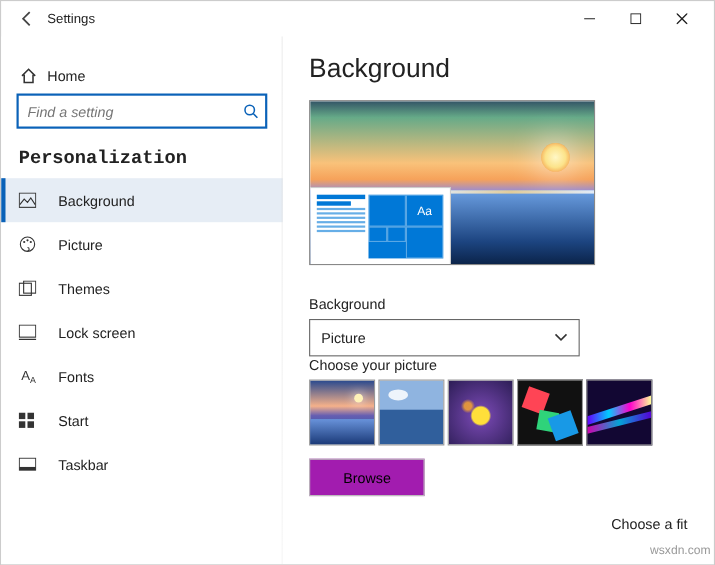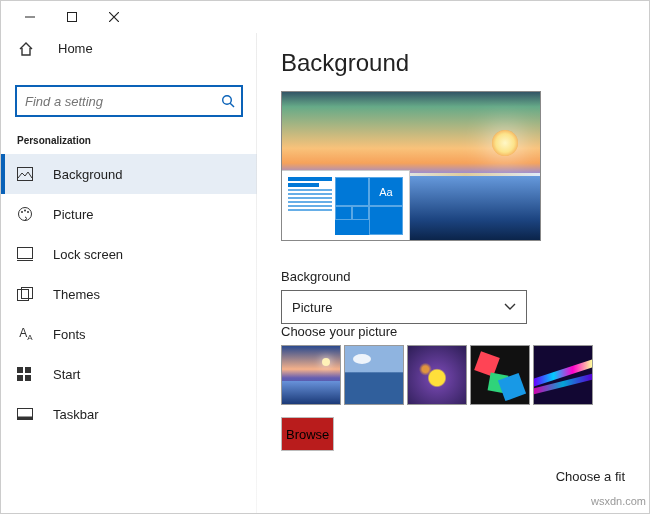--- a/index.html
+++ b/index.html
@@ -6,27 +6,27 @@
   html, body { margin:0; padding:0; font-family: "Segoe UI", Arial, sans-serif; font-size:13px; color:#222; background:#fff; }
   #app { width:650px; height:514px; display:flex; flex-direction:column; border:1px solid #ccc; overflow:hidden; position:relative; }
   .titlebar { height:32px; display:flex; align-items:center; padding:0 8px; }
   .titlebar .left { display:flex; align-items:center; flex:1; gap:10px; padding-left:8px;}
   .titlebar .label { font-size:12px; }
   .winbtns { display:flex; }
   .winbtn { width:42px; height:28px; display:flex; align-items:center; justify-content:center; cursor:pointer; }
   .body { flex:1; display:flex; overflow:hidden; }
   .sidebar { width:256px; background:#fff; border-right:0; padding:8px 0 0 0; position:relative; }
   .sidebar::after { content:""; position:absolute; right:0; top:0; bottom:0; width:1px; background:linear-gradient(#d0d0d0,#e6e6e6); opacity:.4;}
-  .nav-row { display:flex; align-items:flex-start; height:36px; padding:0 16px; gap:23px; cursor:pointer; }
+  .nav-row { display:flex; align-items:flex-end; height:36px; padding:0 16px; gap:8px; cursor:pointer; }
   .nav-row .icon { width:18px; display:flex; align-items:center; justify-content:center; color:#444; }
   .nav-row .txt { font-size:13px; white-space:nowrap; }
   .search-wrap { margin:8px 14px 14px; position:relative; }
   .search-wrap input { width:100%; height:32px; border:2px solid #0a62b8; padding:0 30px 0 8px; font-size:13px; font-style:italic; color:#0f766e; outline:none; }
   .search-icon { position:absolute; right:8px; top:50%; transform:translateY(-50%); color:#0a62b8; }
-  .section-heading { font-weight:600; font-size:10px; padding:4px 16px 8px; }
+  .section-heading { font-weight:600; font-size:17px; padding:4px 16px 8px;font-family:Liberation Mono, monospace; }
   .sidebar-list { display:flex; flex-direction:column; }
   .sidebar-item { display:flex; align-items:center; height:40px; padding:0 16px; gap:18px; cursor:pointer; position:relative; }
   .sidebar-item.active { background:#e6edf5; }
   .sidebar-item.active::before { content:""; position:absolute; left:0; top:0; bottom:0; width:4px; background:#0a62b8; }
   .sidebar-item .icon { width:18px; text-align:center; color:#333; }
   .sidebar-item .txt { font-size:13px; }
   .content { flex:1; padding:12px 24px 0; overflow:auto; }
   .page-title { font-size:24px; font-weight:400; margin:4px 0 14px; }
   .preview { width:260px; height:150px; border:1px solid #888; position:relative; overflow:hidden; margin-bottom:28px;}
   .sky { position:absolute; inset:0; background:linear-gradient(to bottom,#356,#6a8 10%,#f9c27a 38%,#f6a25a 48%,#9d8dcf 55%,#3b69b5 78%,#1c3a71); }
@@ -52,31 +52,39 @@
   .t2::after{content:"";position:absolute;left:8px;top:8px;width:18px;height:10px;border-radius:50%;background:rgba(255,255,255,.85);}
   .t3 { background:radial-gradient(circle at 50% 55%,#ffdf3a 18%,#6b41a2 22%,#2c1d55);}
   .t3::after{content:"";position:absolute;inset:0;background:radial-gradient(circle at 30% 40%,rgba(255,170,40,.8) 6%,transparent 12%);}
   .t4 { background:#111;}
   .t4::before{content:"";position:absolute;left:6px;top:8px;width:20px;height:20px;background:#f45;transform:rotate(20deg);}
   .t4::after{content:"";position:absolute;right:6px;bottom:6px;width:22px;height:22px;background:#1899e6;transform:rotate(-20deg);}
   .t4 span{position:absolute;left:18px;top:28px;width:18px;height:18px;background:#2fd37a;transform:rotate(10deg);}
   .t5 { background:#120733;}
   .t5::before{content:"";position:absolute;left:0;right:0;top:40%;height:8px;background:linear-gradient(90deg,#60f,#0cf,#f0c,#ff9);transform:skewY(-18deg);}
   .t5::after{content:"";position:absolute;left:0;right:0;top:60%;height:6px;background:linear-gradient(90deg,#f0c,#0cf,#60f);transform:skewY(-14deg);opacity:.8;}
-  .browse { height:34px; padding:0 4px; background:#b91c1c; border:1px solid #bcbcbc; cursor:pointer; font-size:13px; display:inline-flex; align-items:center;}
+  .browse { height:34px; padding:0 30px; background:#a21caf; border:1px solid #bcbcbc; cursor:pointer; font-size:13px; display:inline-flex; align-items:center;}
   .small-label { margin-top:18px;text-align:right; }
   .watermark { position:absolute; bottom:6px; right:3px; font-size:11px; color:#999; }
   svg { display:block; }
 </style>
 </head>
 <body>
 
 <div id="app">
 
   <div class="titlebar">
+    <div class="left">
+      <span style="cursor:pointer">
+        <svg width="16" height="16" viewBox="0 0 16 16">
+            <path d="M10 2 L4 8 L10 14" fill="none" stroke="#444" stroke-width="1.6"></path>
+          </svg>
+      </span>
+      <span class="label">Settings</span>
+    </div>
     <div class="winbtns">
       <div class="winbtn">
         <svg width="10" height="10">
             <line x1="0" y1="5" x2="10" y2="5" stroke="#222" stroke-width="1"></line>
           </svg>
       </div>
       <div class="winbtn">
         <svg width="10" height="10">
             <rect x="0.5" y="0.5" width="9" height="9" fill="none" stroke="#222" stroke-width="1"></rect>
           </svg>
@@ -131,34 +139,34 @@
                 <circle cx="8" cy="4.5" r="1" fill="#333"></circle>
                 <circle cx="11" cy="6" r="1" fill="#333"></circle>
                 <path d="M8 14 C10 14 10 11 8 11" fill="none" stroke="#333"></path>
               </svg>
           </span>
           <span class="txt">Picture</span>
         </div>
         <div class="sidebar-item">
           <span class="icon">
             <svg width="16" height="14" viewBox="0 0 16 14">
+                <rect x="0.5" y="2.5" width="11" height="11" fill="none" stroke="#333"></rect>
+                <rect x="4.5" y="0.5" width="11" height="11" fill="none" stroke="#333"></rect>
+              </svg>
+          </span>
+          <span class="txt">Themes</span>
+        </div>
+        <div class="sidebar-item">
+          <span class="icon">
+            <svg width="16" height="14" viewBox="0 0 16 14">
                 <rect x="0.5" y="0.5" width="15" height="11" fill="none" stroke="#333"></rect>
                 <line x1="0" y1="13.5" x2="16" y2="13.5" stroke="#333"></line>
               </svg>
           </span>
           <span class="txt">Lock screen</span>
-        </div>
-        <div class="sidebar-item">
-          <span class="icon">
-            <svg width="16" height="14" viewBox="0 0 16 14">
-                <rect x="0.5" y="2.5" width="11" height="11" fill="none" stroke="#333"></rect>
-                <rect x="4.5" y="0.5" width="11" height="11" fill="none" stroke="#333"></rect>
-              </svg>
-          </span>
-          <span class="txt">Themes</span>
         </div>
         <div class="sidebar-item">
           <span class="icon" style="font-size:12px;font-weight:500">A<sub style="font-size:8px">A</sub></span>
           <span class="txt">Fonts</span>
         </div>
         <div class="sidebar-item">
           <span class="icon">
             <svg width="14" height="14" viewBox="0 0 14 14">
                 <rect x="0" y="0" width="6" height="6" fill="#333"></rect>
                 <rect x="8" y="0" width="6" height="6" fill="#333"></rect>

